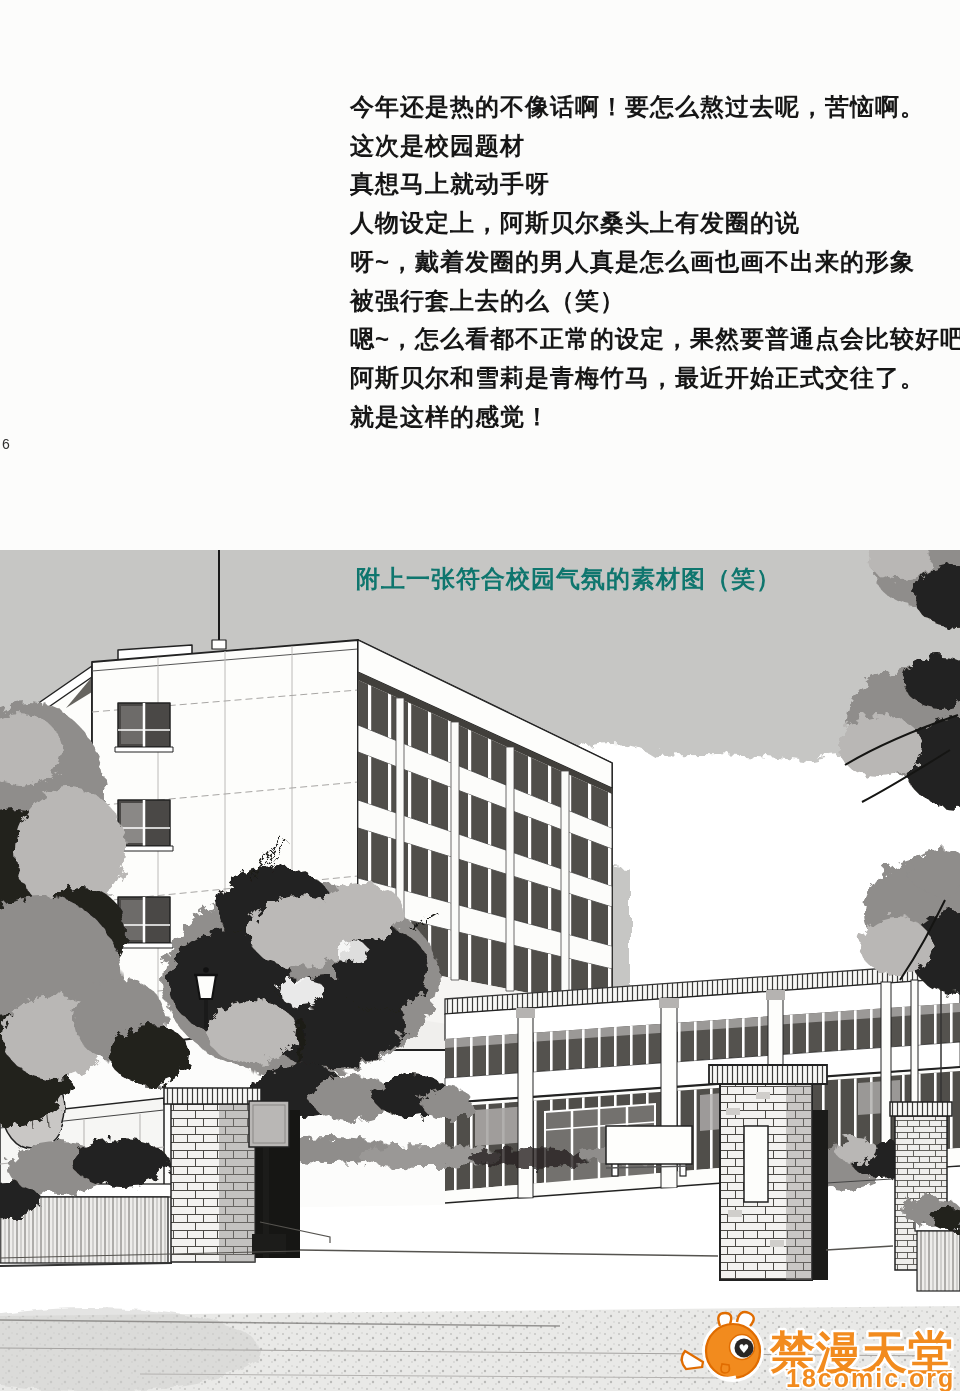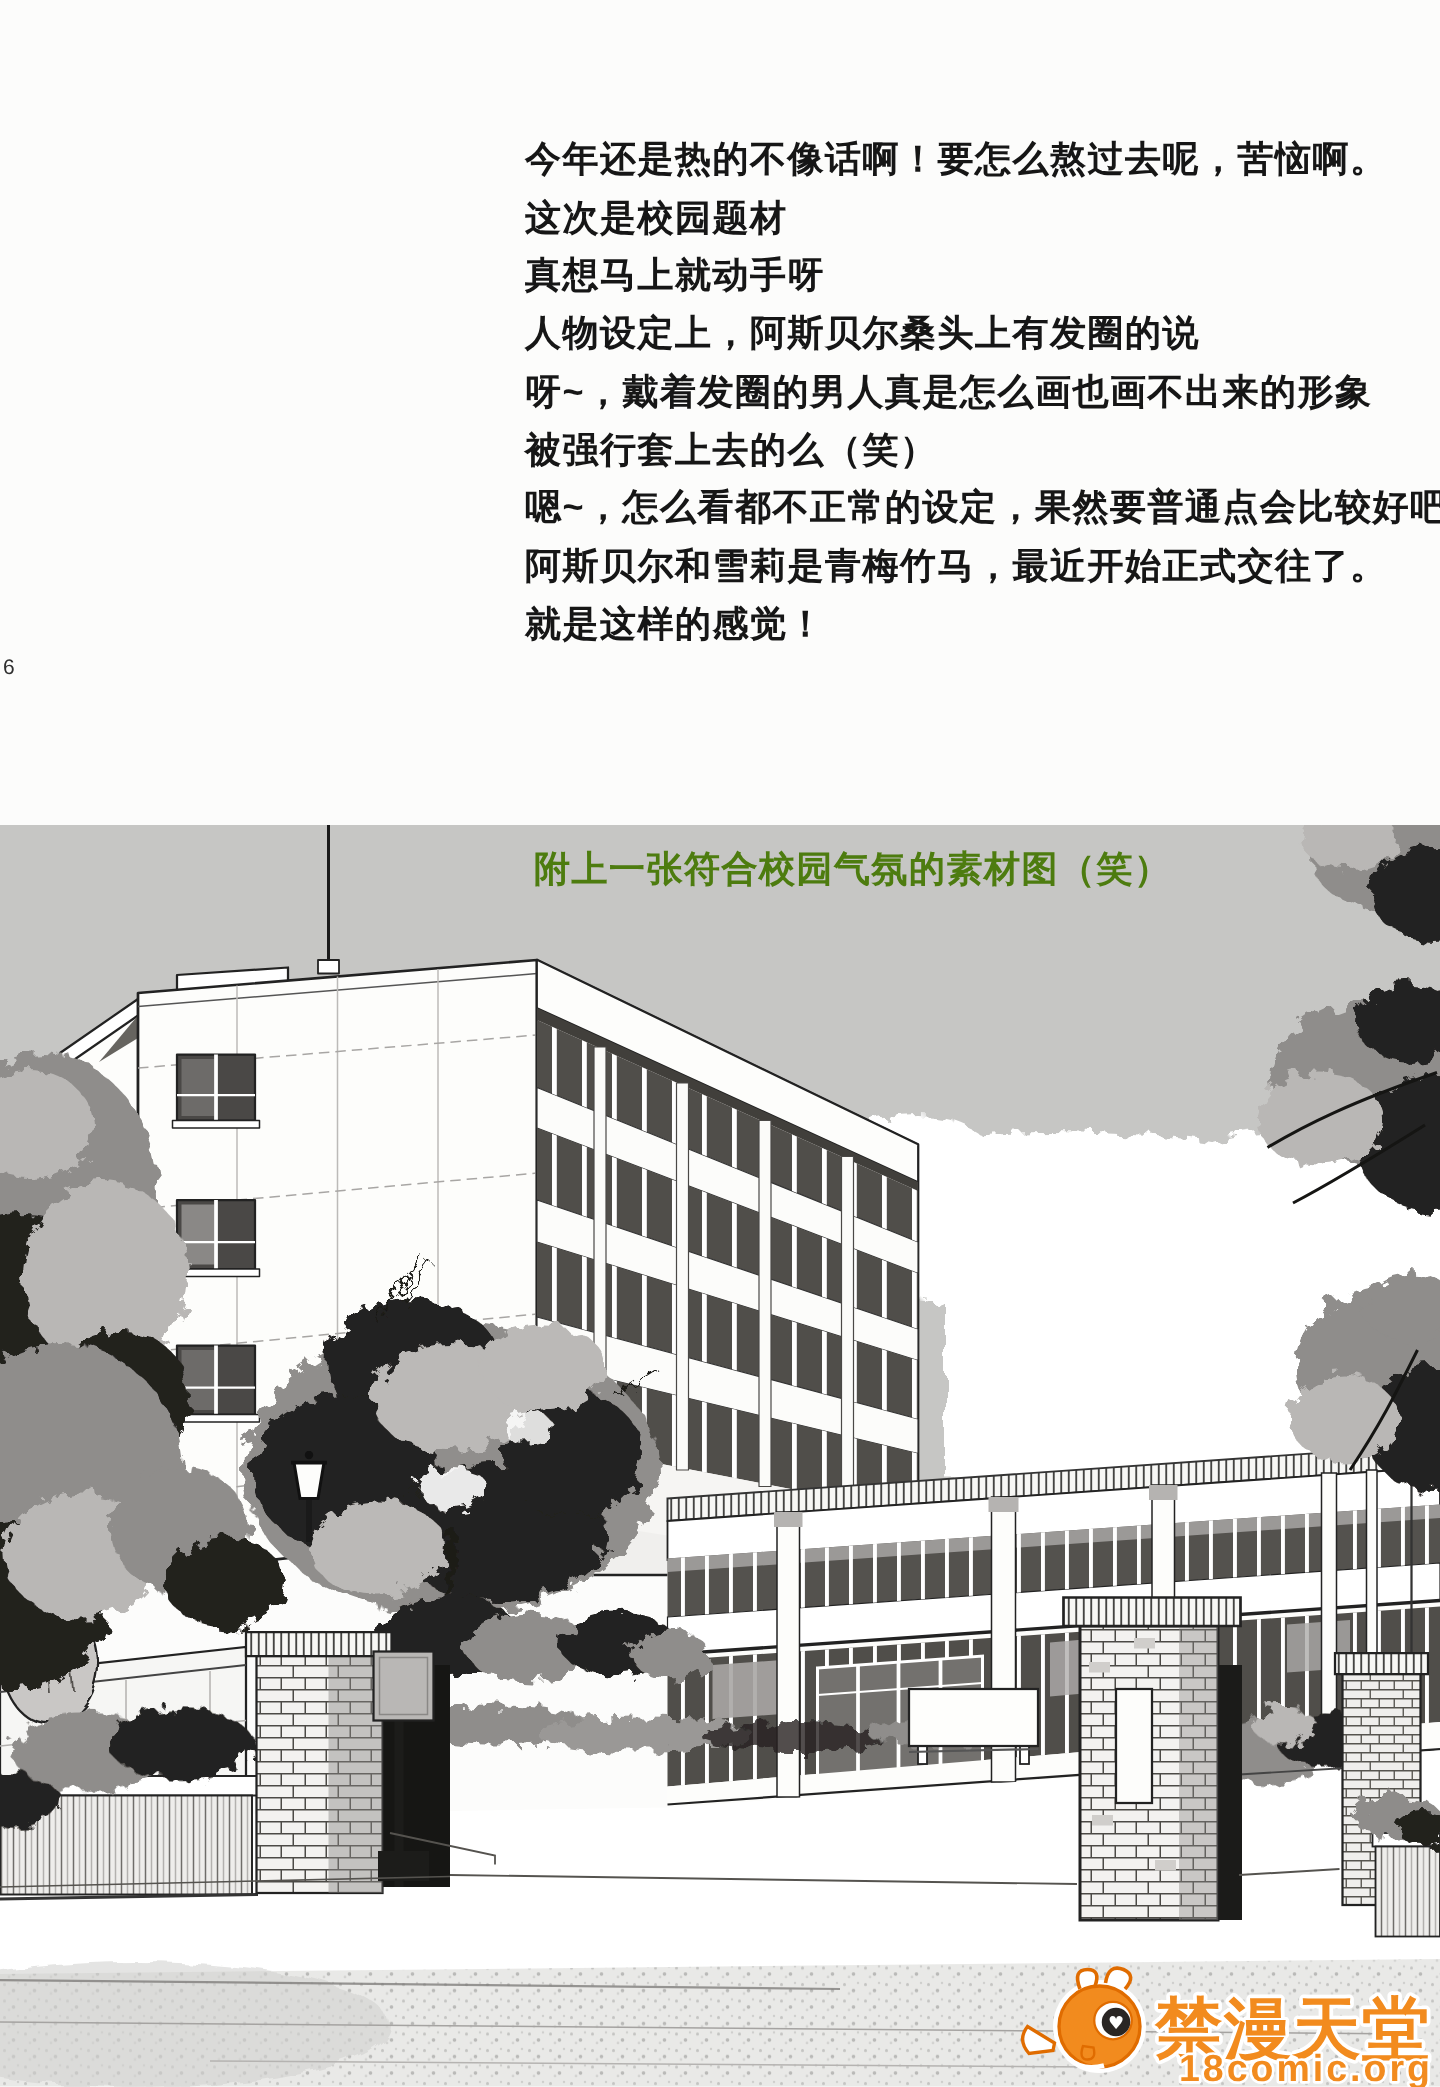--- a/index.html
+++ b/index.html
@@ -13,21 +13,21 @@
     font-size:24px; line-height:38.7px; color:#161616;
     font-weight:600; letter-spacing:1px; white-space:nowrap;
   }
   .pagenum {
     position:absolute; left:2px; top:436px;
     font-size:14px; color:#2f2f2f;
   }
   .illu { position:absolute; left:0; top:550px; display:block; }
   .caption {
     position:absolute; left:356px; top:563px;
-    font-size:24px; font-weight:700; color:#4d7c0f; letter-spacing:1px;
+    font-size:24px; font-weight:700; color:#0f766e; letter-spacing:1px;
     white-space:nowrap;
   }
 </style>
 </head>
 <body>
 
 <div class="page">
 
   <div class="pagenum">6</div>
 

